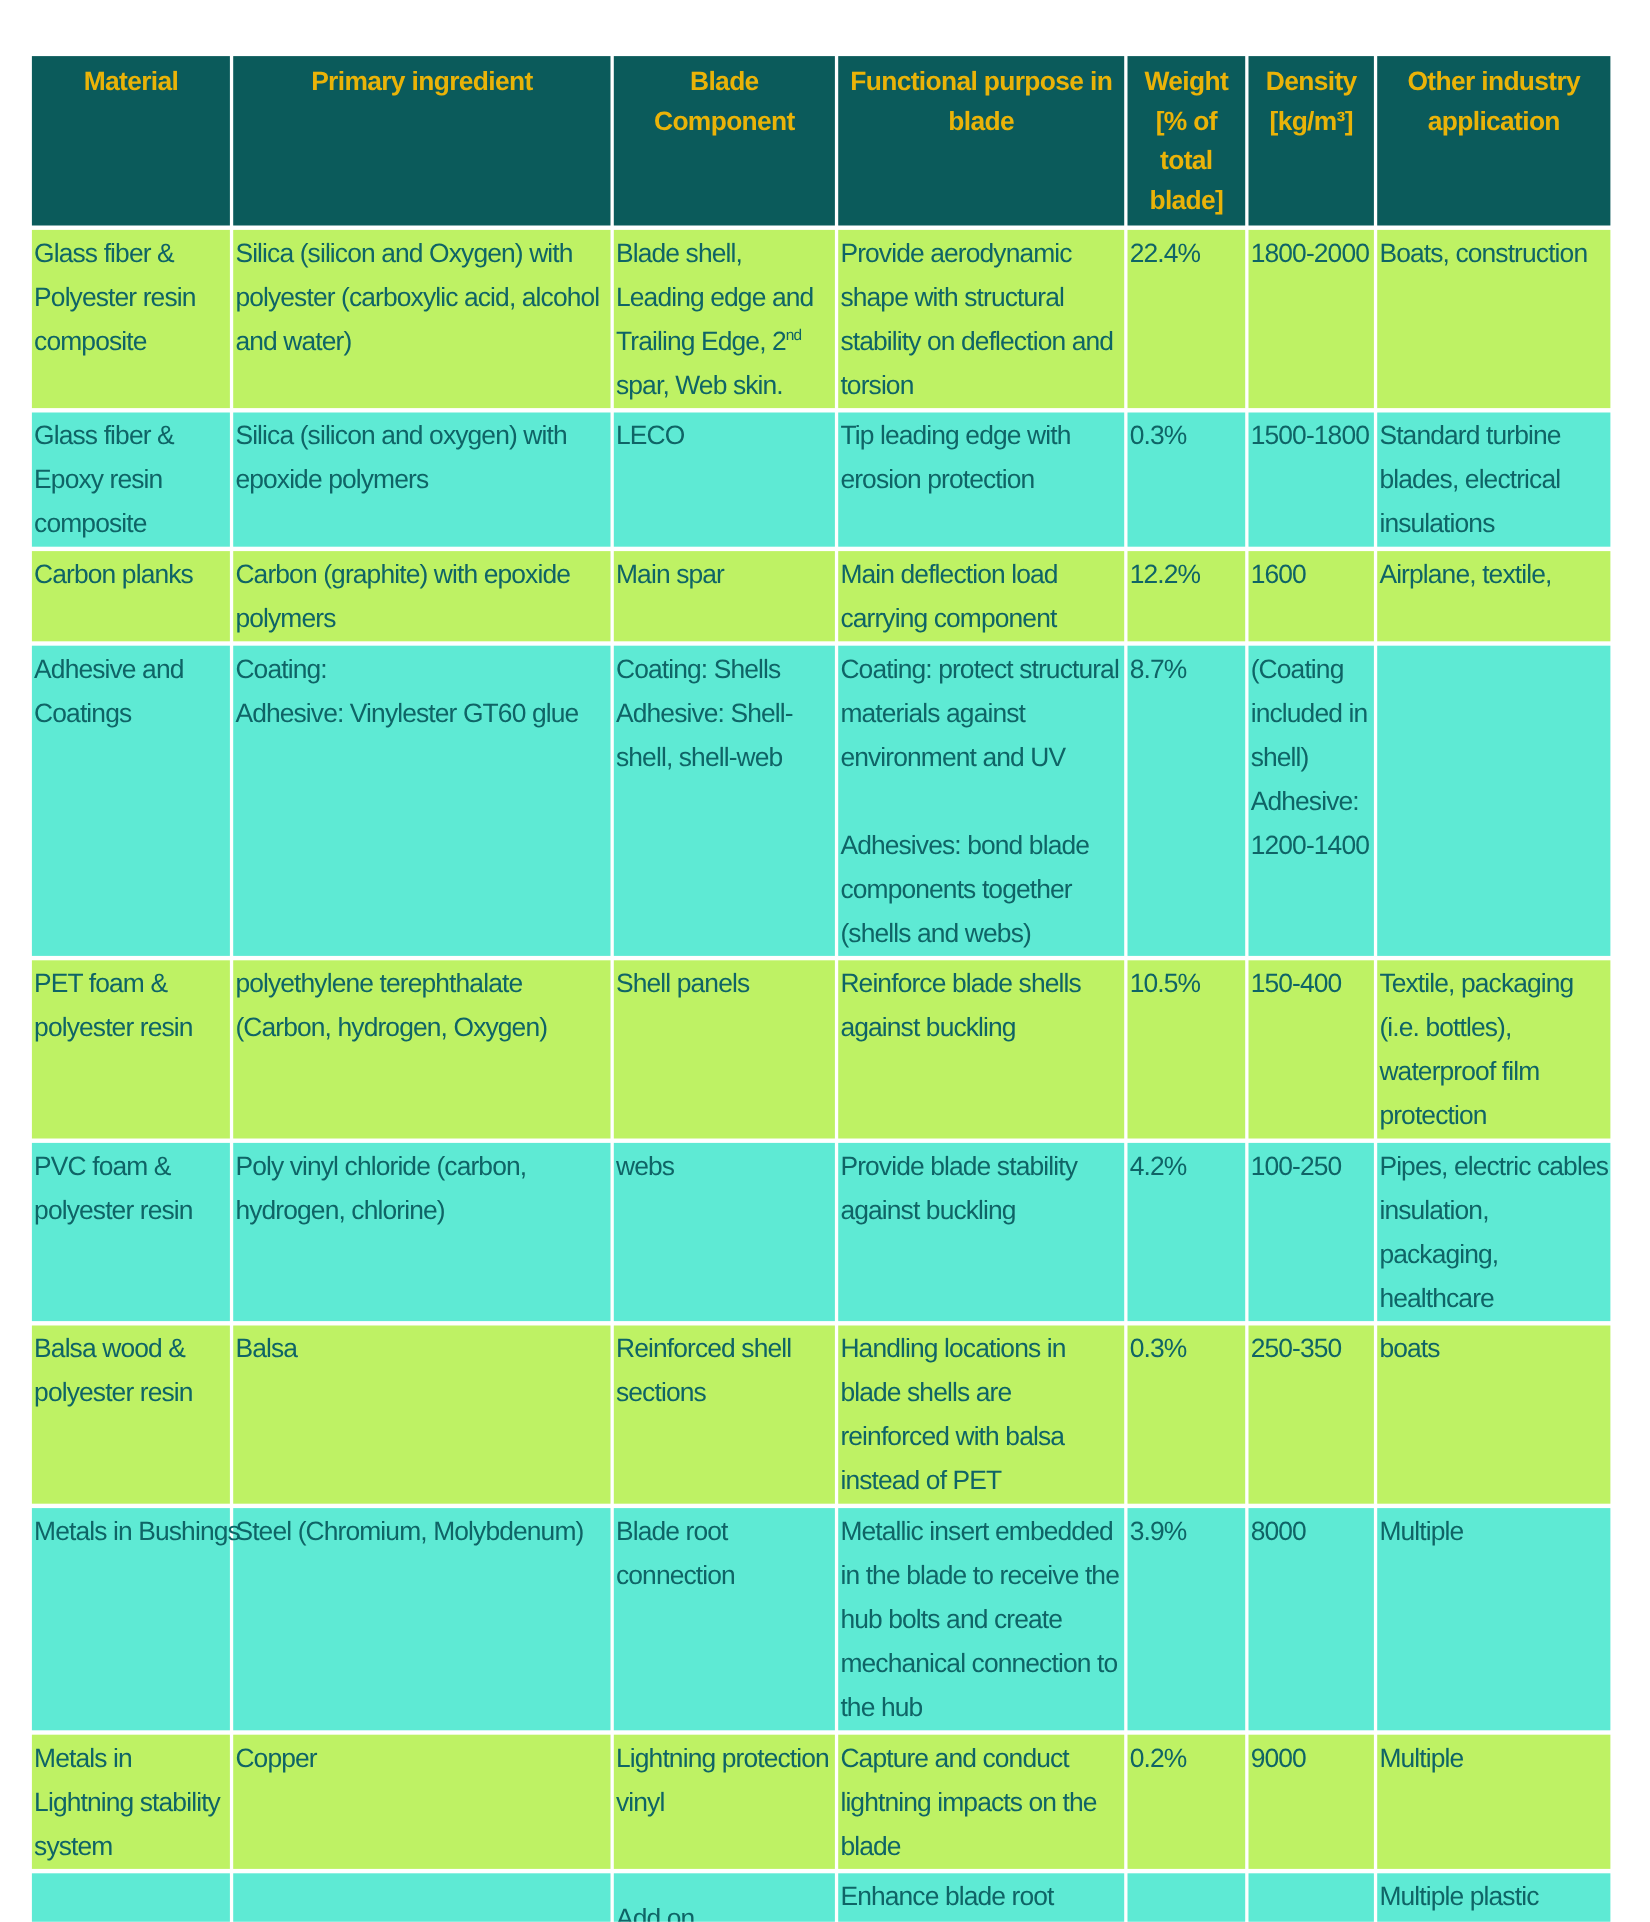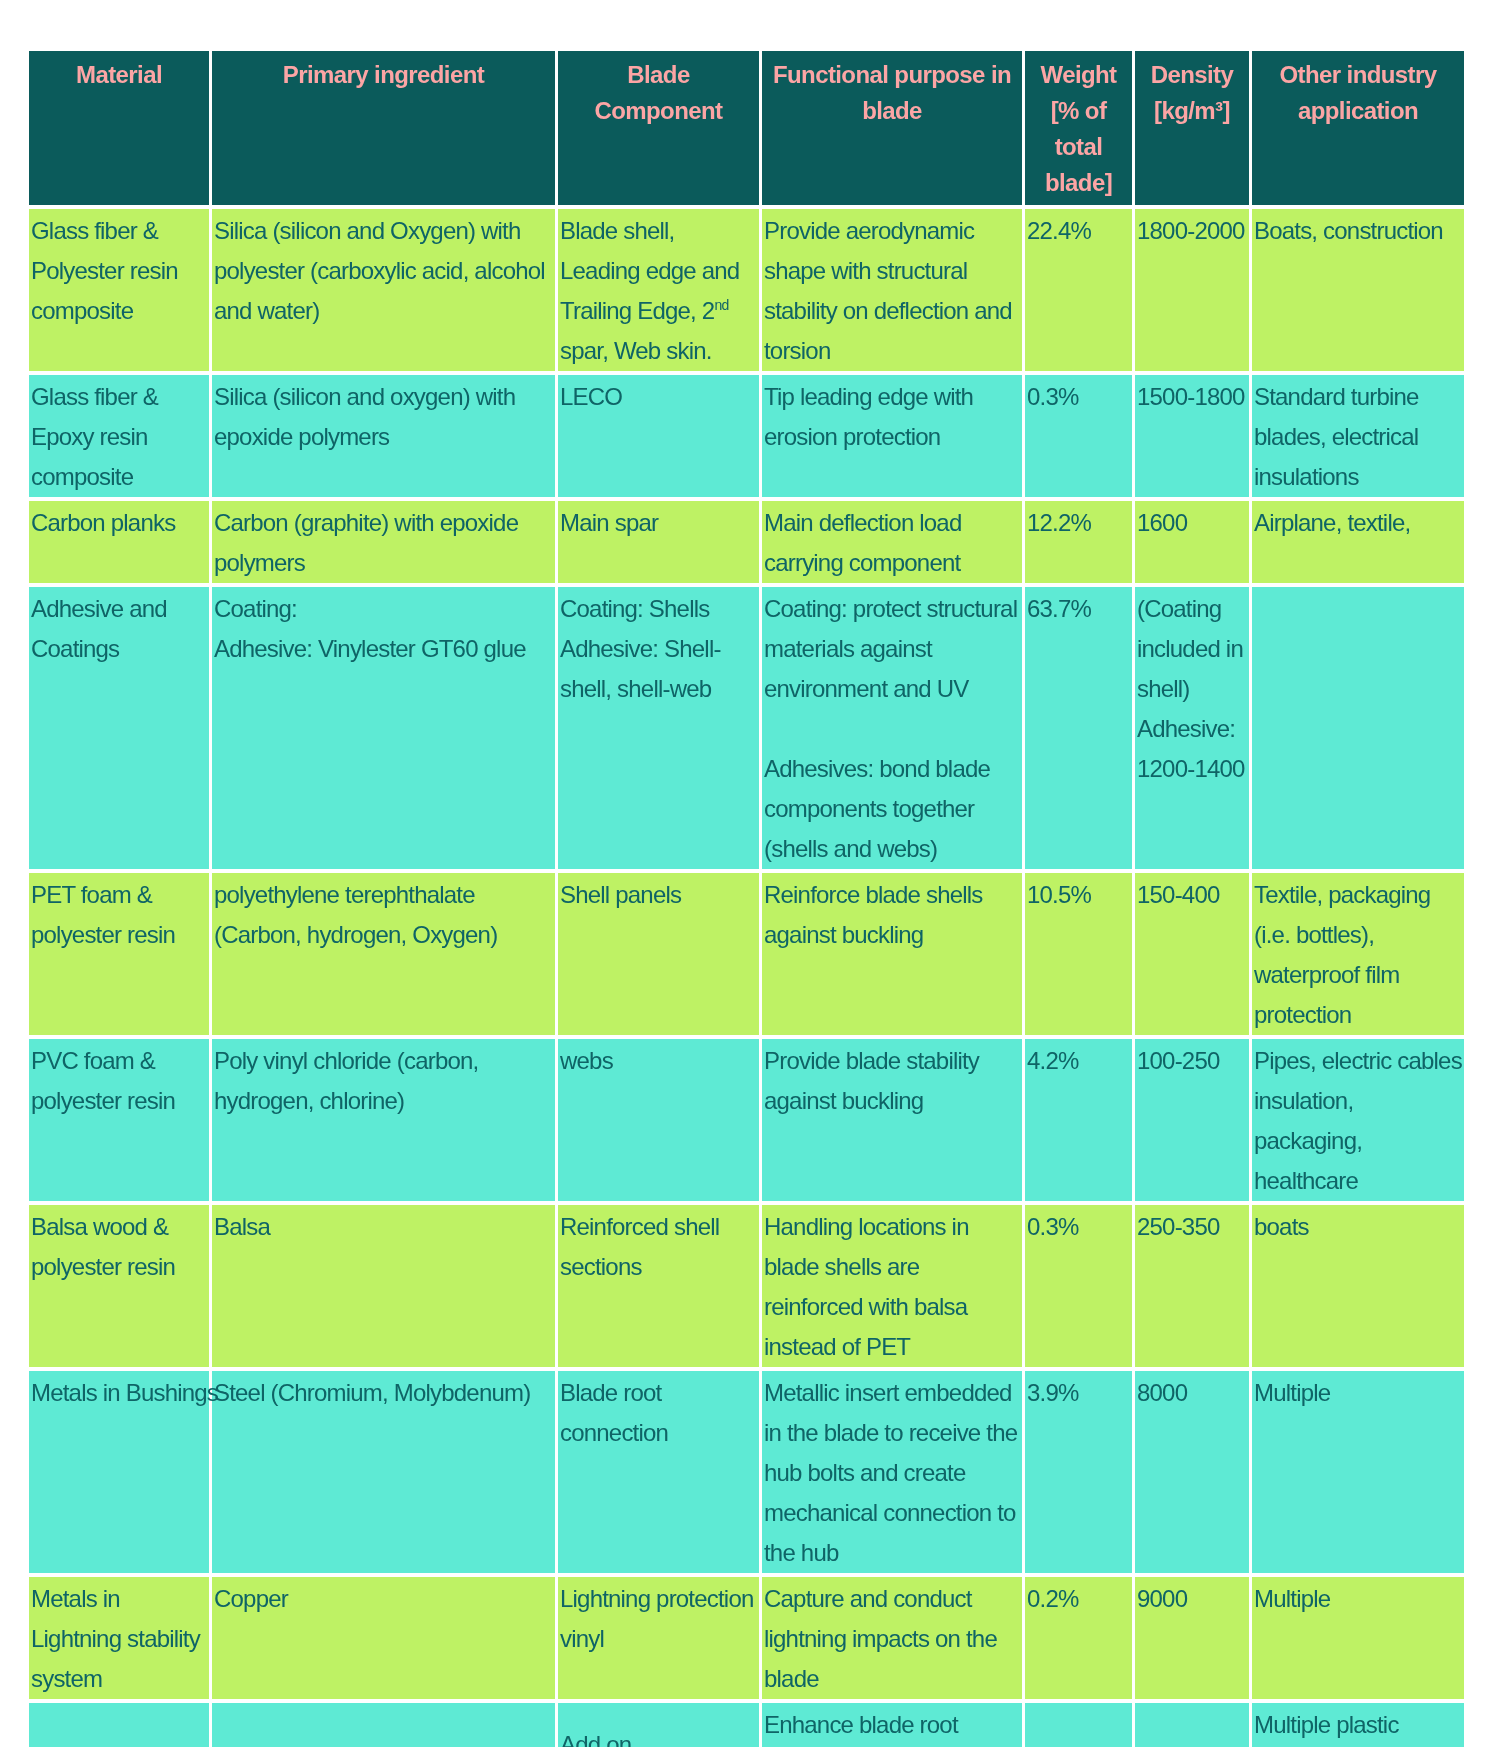--- a/index.html
+++ b/index.html
@@ -1,20 +1,20 @@
 <!DOCTYPE html>
 <html><head>
 <meta charset="utf-8">
 <style>
   html, body { margin: 0; padding: 0; background: #ffffff; }
   body { width: 1500px; height: 1747px; position: relative; overflow: hidden;
          font-family: "Liberation Sans", "DejaVu Sans", sans-serif; }
   .tbl { position: absolute; left: 29px; top: 47px; width: 1438px;
          border-collapse: separate; border-spacing: 3px 4px; table-layout: fixed; margin-left:-3px; }
-  .tbl th { background: #0b5b5b; color: #fca5a5; font-weight: bold; font-size: 24px;
+  .tbl th { background: #0b5b5b; color: #eab308; font-weight: bold; font-size: 24px;
             line-height: 36px; vertical-align: top; text-align: center; padding: 6px 4px 4px 4px;
             letter-spacing: -0.6px; }
   .tbl td { color: #0f6466; font-size: 24px; line-height: 40px; vertical-align: top;
             text-align: left; padding: 2px 2px 0 2px; letter-spacing: -0.8px; white-space: pre-line; }
   .tbl tr.dark td { background: #bef264; }
   .tbl tr.light td { background: #5eead4; }
   .tbl tr.mid td { vertical-align: middle; }
   sup { font-size: 14px; line-height: 0; text-align: center; }
 </style>
 </head>
@@ -71,21 +71,21 @@
     </tr>
     <tr class="light" style="height:278px">
       <td>Adhesive and Coatings</td>
       <td>Coating:
 Adhesive: Vinylester GT60 glue</td>
       <td>Coating: Shells
 Adhesive: Shell-shell, shell-web</td>
       <td>Coating: protect structural materials against environment and UV
 
 Adhesives: bond blade components together (shells and webs)</td>
-      <td>63.7%</td>
+      <td>8.7%</td>
       <td>(Coating included in shell)
 Adhesive: 1200-1400</td>
       <td></td>
     </tr>
     <tr class="dark" style="height:118px">
       <td>PET foam &amp; polyester resin</td>
       <td>polyethylene terephthalate (Carbon, hydrogen, Oxygen)</td>
       <td>Shell panels</td>
       <td>Reinforce blade shells against buckling</td>
       <td>10.5%</td>

